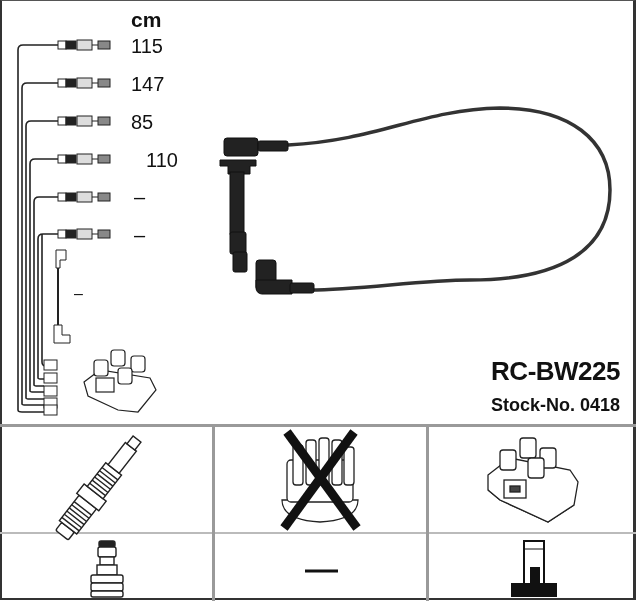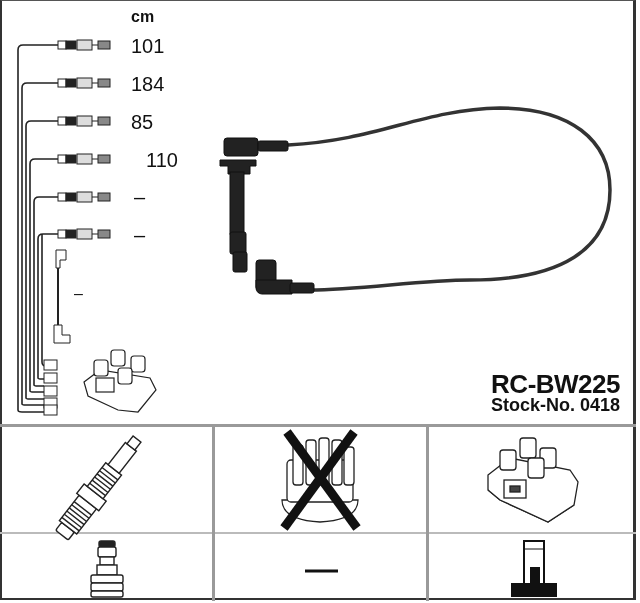--- a/index.html
+++ b/index.html
@@ -1,39 +1,39 @@
 <!DOCTYPE html>
 <html><head>
 <meta charset="utf-8">
 <style>
   html, body { margin:0; padding:0; background:#fff; }
   body { width:640px; height:603px; position:relative; overflow:hidden; font-family:"Liberation Sans", sans-serif; }
   .frame { position:absolute; left:0; top:0; width:636px; height:600px; border-left:2px solid #333; border-right:3px solid #333; border-top:1px solid #555; border-bottom:2px solid #333; box-sizing:border-box; }
   .hline { position:absolute; height:3px; background:#9a9a9a; }
   .vline { position:absolute; width:3px; background:#9a9a9a; }
   .label { position:absolute; color:#111; }
-  .unit { font-weight:bold; font-size:16px; left:131px; top:8px;text-align:center; }
+  .unit { font-weight:bold; font-size:21px; left:131px; top:8px;text-align:center; }
   .len { font-size:20px; left:131px; }
-  .title { position:absolute; right:20px; top:356px; font-weight:bold; font-size:26px; letter-spacing:-0.5px; color:#111;margin-top:13px; }
+  .title { position:absolute; right:20px; top:356px; font-weight:bold; font-size:26px; letter-spacing:-0.5px; color:#111; }
   .stock { position:absolute; right:20px; top:395px; font-weight:bold; font-size:18px; color:#111; }
   svg { position:absolute; left:0; top:0; }
 </style>
 </head>
 <body>
 
 <div class="frame"></div>
 
 <div class="hline" style="left:0;top:424px;width:636px;"></div>
 <div class="hline" style="left:0;top:532px;width:636px;height:2px;background:#bbb;"></div>
 <div class="vline" style="left:212px;top:425px;height:176px;"></div>
 <div class="vline" style="left:426px;top:425px;height:176px;"></div>
 
 <div class="label unit">cm</div>
-<div class="label len" style="top:35px;">101</div>
-<div class="label len" style="top:73px;">184</div>
+<div class="label len" style="top:35px;">115</div>
+<div class="label len" style="top:73px;">147</div>
 <div class="label len" style="top:111px;text-align:right;">85</div>
 <div class="label len" style="top:149px;margin-left:15px;">110</div>
 <div class="label len" style="top:186px;left:134px;">–</div>
 <div class="label len" style="top:224px;left:134px;">–</div>
 <div class="label len" style="top:285px;left:74px;font-size:16px;">–</div>
 
 <div class="title">RC-BW225</div>
 <div class="stock">Stock-No. 0418</div>
 
 <svg width="640" height="603">

